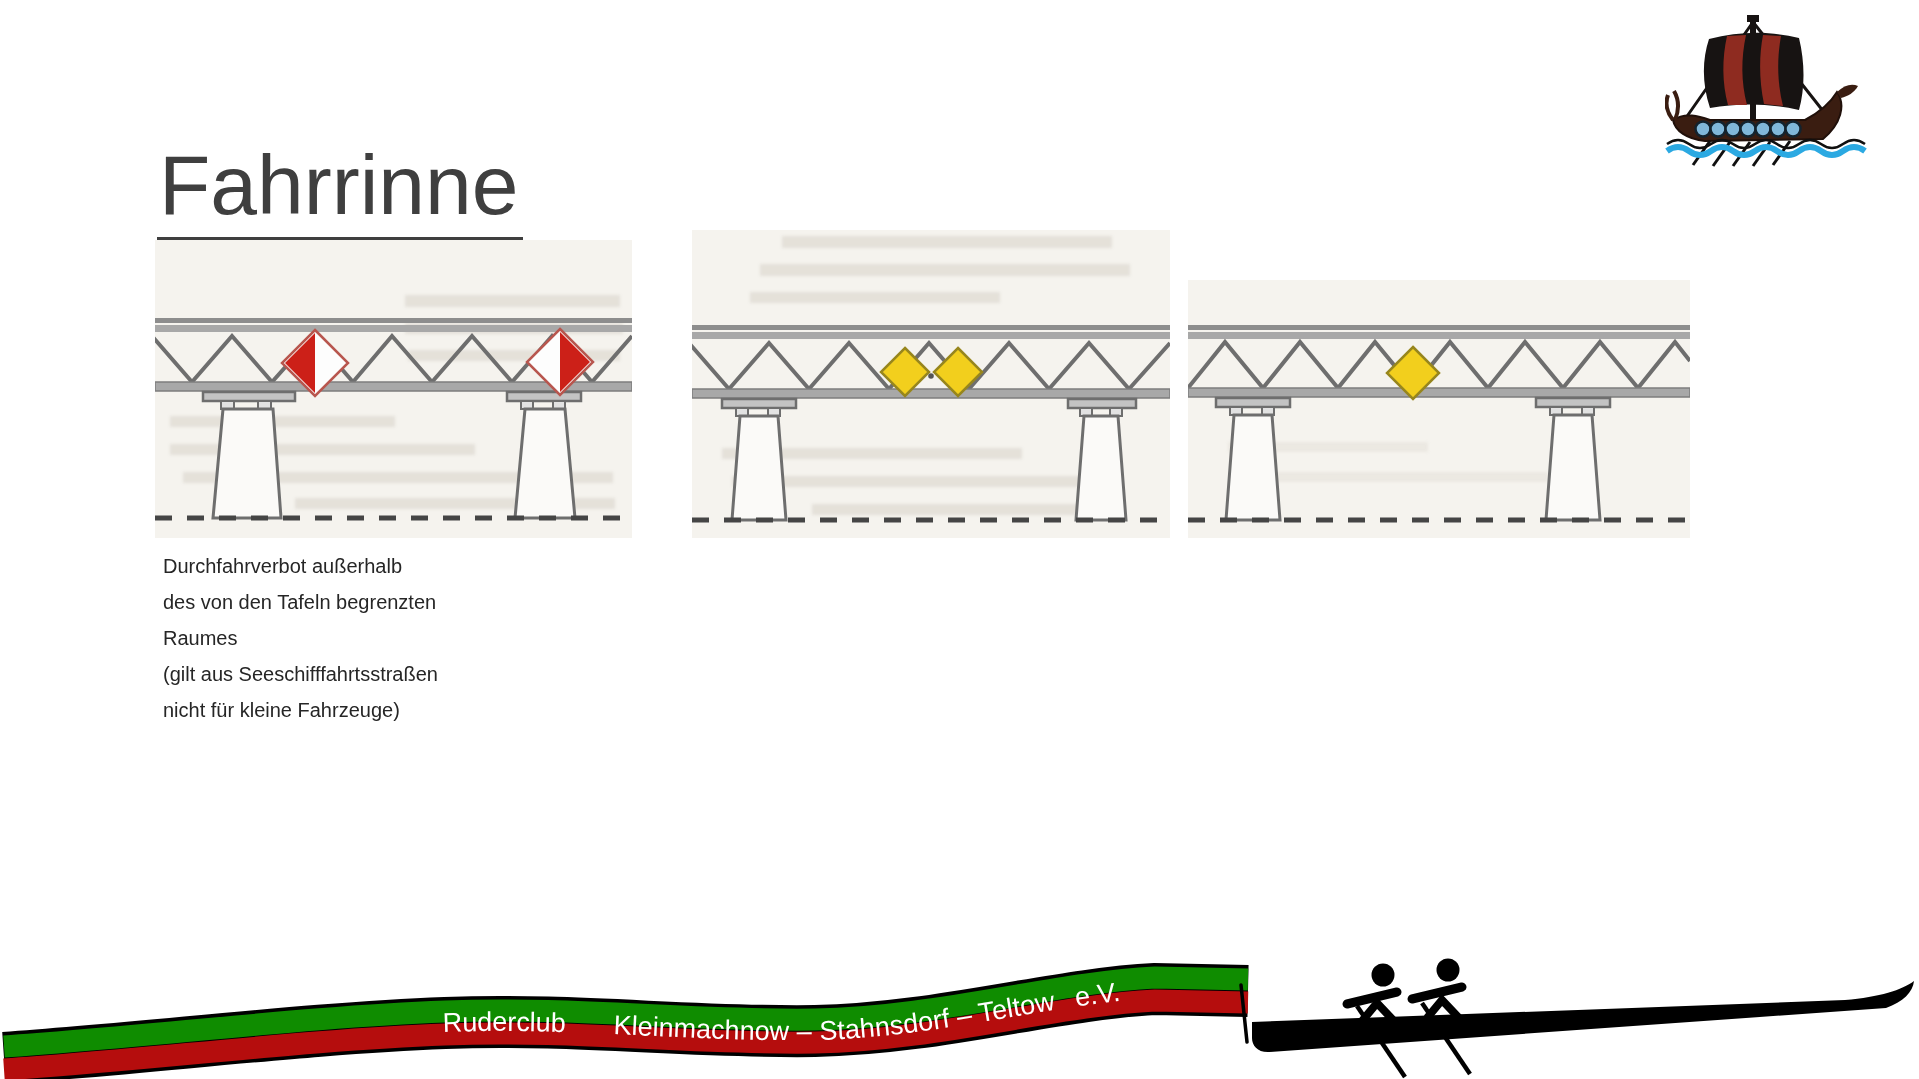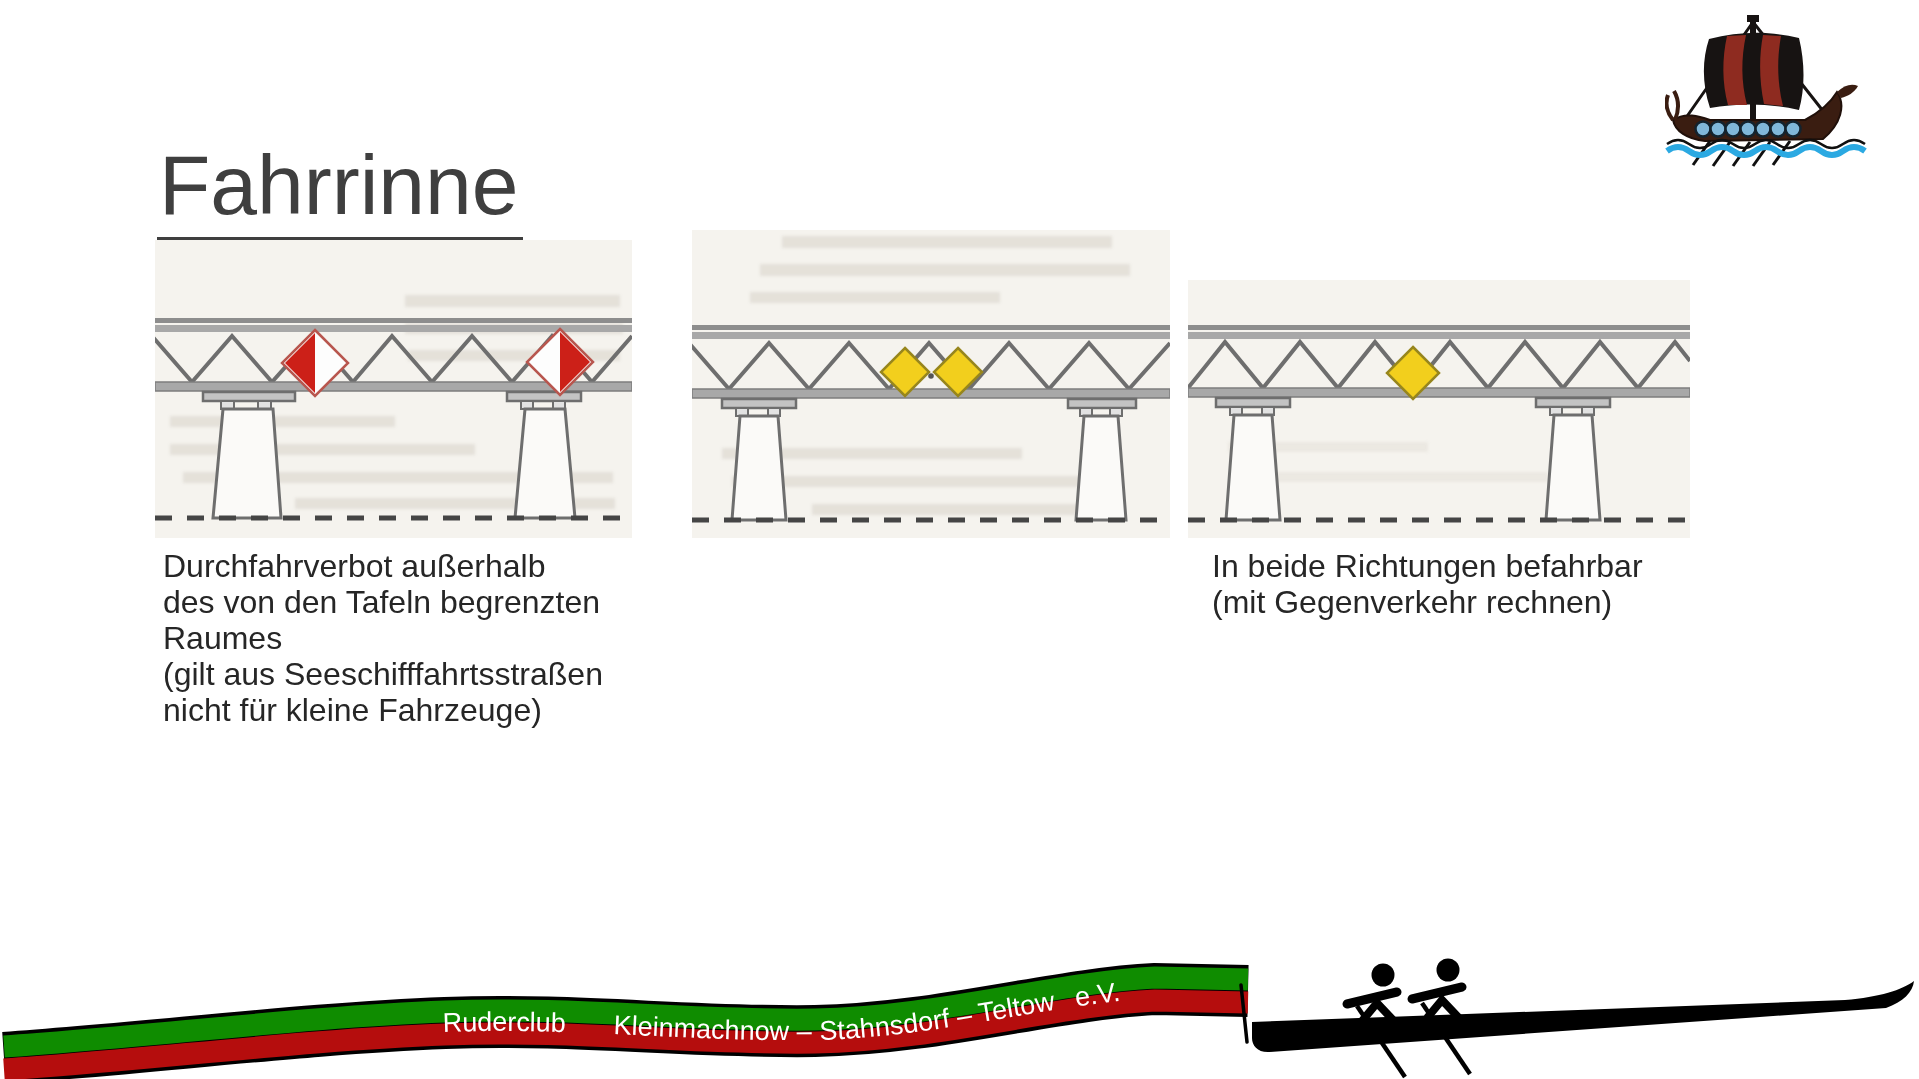--- a/index.html
+++ b/index.html
@@ -6,21 +6,21 @@
   .slide{position:relative;width:1919px;height:1079px;background:#fff;overflow:hidden;
          font-family:"Liberation Sans",sans-serif;}
   h1.title{position:absolute;left:157px;top:143px;margin:0;font-size:84px;font-weight:400;
            line-height:1.0;color:var(--c-title,#3f3f3f);border-bottom:6px solid var(--c-title,#3f3f3f);
            padding:0 4px 10px 2px;}
   .figure{position:absolute;margin:0;padding:0;}
   .fig-left{left:155px;top:240px;}
   .fig-mid{left:692px;top:230px;}
   .fig-right{left:1188px;top:262px;}
   .caption{position:absolute;white-space:pre-line;color:var(--c-body_text,#262626);
-           font-size:32px;line-height:36px;}
+           font-size:20px;line-height:36px;}
   .cap-left{left:163px;top:548px;width:480px;}
   .cap-mid{left:703px;top:548px;width:480px;}
   .cap-right{left:1212px;top:548px;width:480px;}
   .truss{stroke:#6e6e6e;stroke-width:4;fill:none;}
   .rail1{fill:#8d8d8d;} .rail2{fill:#a8a8a8;}
   .chord{fill:#a8a8a8;stroke:#7d7d7d;stroke-width:1.5;}
   .pier-cap{fill:#c3c3c3;stroke:#6e6e6e;stroke-width:2.5;}
   .pier-foot{fill:#e2e2e2;stroke:#6e6e6e;stroke-width:2;}
   .pier-body{fill:#fbfaf8;stroke:#6e6e6e;stroke-width:3;}
   .waterline{stroke:#454545;stroke-width:5;stroke-dasharray:17 15;fill:none;}
@@ -197,22 +197,20 @@
       <path class="waterline" d="M0,258 L502,258"></path>
     </svg>
     <figcaption></figcaption>
   </figure>
 
   <div class="caption cap-left">Durchfahrverbot außerhalb
 des von den Tafeln begrenzten
 Raumes
 (gilt aus Seeschifffahrtsstraßen
 nicht für kleine Fahrzeuge)</div>
-  <div class="caption cap-right">In beide Richtungen befahrbar
-(mit Gegenverkehr rechnen)</div>
 
   <svg class="banner-svg" width="1919" height="139" viewBox="0 940 1919 139">
     <g>
       <path id="bannerPath" d="M4,1058 C150,1048 310,1028 445,1023 C575,1018 690,1033 815,1031 C935,1029 1055,994 1155,989 L1248,991" stroke="#000000" stroke-width="52" fill="none"></path>
       <path d="M4,1058 C150,1048 310,1028 445,1023 C575,1018 690,1033 815,1031 C935,1029 1055,994 1155,989 L1248,991" transform="translate(0,-11.5)" stroke="var(--c-banner_green,#0f8c00)" stroke-width="22" fill="none"></path>
       <path d="M4,1058 C150,1048 310,1028 445,1023 C575,1018 690,1033 815,1031 C935,1029 1055,994 1155,989 L1248,991" transform="translate(0,11.5)" stroke="var(--c-banner_red,#b50d0d)" stroke-width="22" fill="none"></path>
       <text class="banner-label" dy="9">
         <textPath href="#bannerPath" startOffset="440">Ruderclub   Kleinmachnow – Stahnsdorf – Teltow  e.V.</textPath>
       </text>
     </g>

